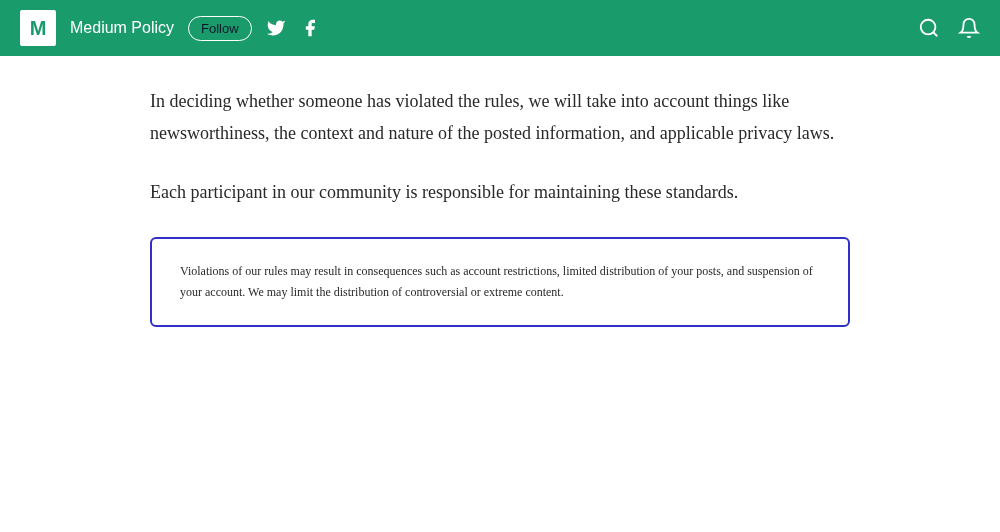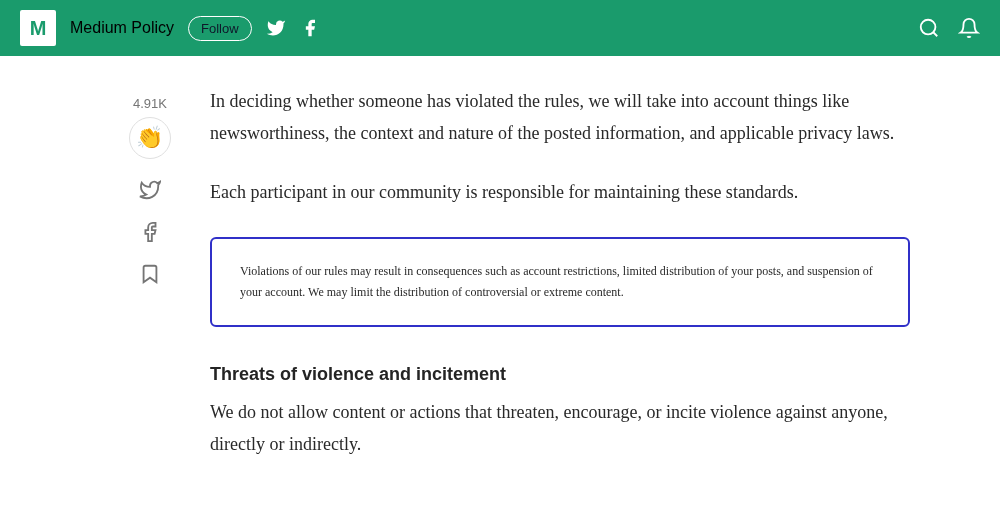--- a/index.html
+++ b/index.html
@@ -25,21 +25,21 @@
     .medium-logo {
       width: 36px; height: 36px;
       background: #fff;
       display: flex; align-items: center; justify-content: center;
       font-weight: 700; font-size: 20px; font-family: sans-serif;
       color: #1a9b6c;
       border-radius: 2px;
       flex-shrink: 0;
     }
     .header-publication-name {
-      color: #000000;
+      color: #ffffff;
       font-family: sans-serif;
       font-size: 16px;
       font-weight: 500;
     }
     .follow-btn {
       border: 1.5px solid #fff;
       background: transparent;
       color: #0f172a;
       padding: 4px 12px;
       border-radius: 20px;
@@ -181,49 +181,22 @@
       <svg width="22" height="22" viewBox="0 0 24 24" fill="none" stroke="white" stroke-width="2">
           <path d="M18 8A6 6 0 006 8c0 7-3 9-3 9h18s-3-2-3-9"></path>
           <path d="M13.73 21a2 2 0 01-3.46 0"></path>
         </svg>
     </button>
   </div>
 </header>
 
 <div class="page-wrapper">
 
-  <aside class="sidebar">
-    <div class="clap-section">
-      <span class="clap-count">4.91K</span>
-      <button class="clap-btn">
-        <span style="color:#1a9b6c;">👏</span>
-      </button>
-    </div>
-    <button class="sidebar-icon-btn">
-      <svg width="22" height="22" viewBox="0 0 24 24" fill="none" stroke="#757575" stroke-width="2">
-          <path d="M23 3a10.9 10.9 0 01-3.14 1.53 4.48 4.48 0 00-7.86 3v1A10.66 10.66 0 013 4s-4 9 5 13a11.64 11.64 0 01-7 2c9 5 20 0 20-11.5a4.5 4.5 0 00-.08-.83A7.72 7.72 0 0023 3z"></path>
-        </svg>
-    </button>
-    <button class="sidebar-icon-btn">
-      <svg width="22" height="22" viewBox="0 0 24 24" fill="none" stroke="#757575" stroke-width="2">
-          <path d="M18 2h-3a5 5 0 00-5 5v3H7v4h3v8h4v-8h3l1-4h-4V7a1 1 0 011-1h3z"></path>
-        </svg>
-    </button>
-    <button class="sidebar-icon-btn">
-      <svg width="22" height="22" viewBox="0 0 24 24" fill="none" stroke="#757575" stroke-width="2">
-          <path d="M19 21l-7-5-7 5V5a2 2 0 012-2h10a2 2 0 012 2z"></path>
-        </svg>
-    </button>
-  </aside>
 
   <main class="content">
     <p class="content-text">In deciding whether someone has violated the rules, we will take into account things like newsworthiness, the context and nature of the posted information, and applicable privacy laws.</p>
     <p class="content-text">Each participant in our community is responsible for maintaining these standards.</p>
     <div class="highlight-box">
       <span>Violations of our rules may result in consequences such as account restrictions, limited distribution of your posts, and suspension of your account. We may limit the distribution of controversial or extreme content.</span>
     </div>
-    <div class="section">
-      <p class="section-title">Threats of violence and incitement</p>
-      <p class="section-body">We do not allow content or actions that threaten, encourage, or incite violence against anyone, directly or indirectly.</p>
-    </div>
   </main>
 
 </div>
 
 </body></html>

